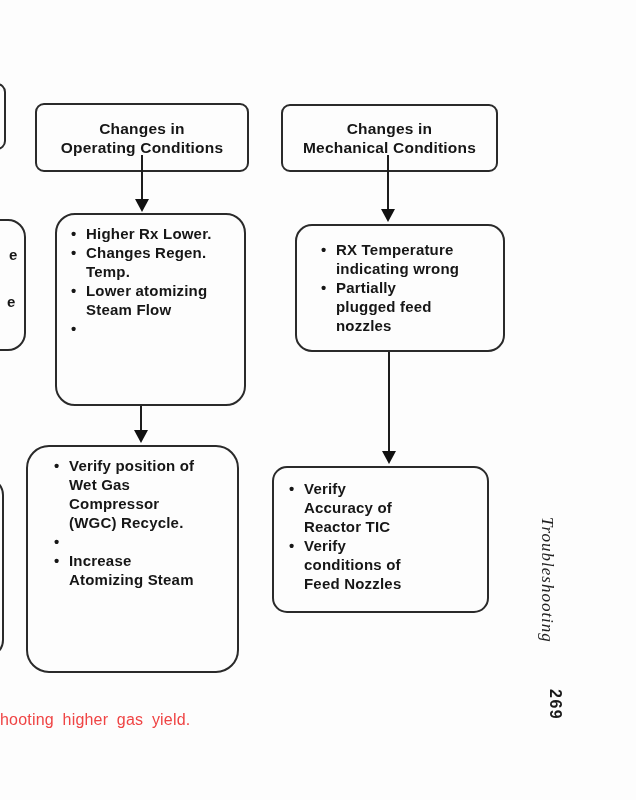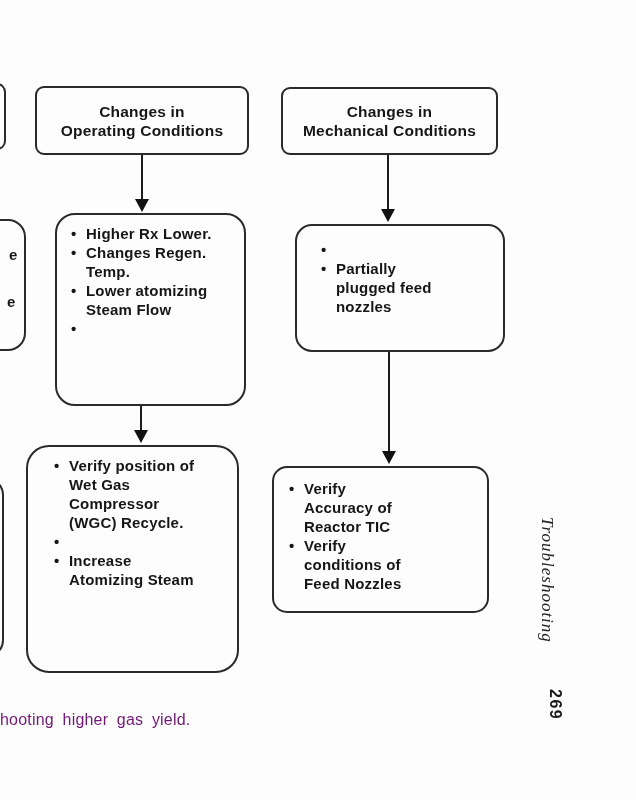--- a/index.html
+++ b/index.html
@@ -10,40 +10,40 @@
     filter:blur(0.2px);
   }
   
   .fbox{
     position:absolute;box-sizing:border-box;
     border:2px solid #2a2a2a;background:#fdfdfd;
   }
   .hdr{
     border-radius:9px;display:flex;align-items:center;justify-content:center;
     text-align:center;font-weight:bold;font-size:15.5px;line-height:19px;
-    white-space:pre-line;letter-spacing:.2px;
+    white-space:pre-line;letter-spacing:.2px;margin-top:17px;
   }
   .blist{border-radius:20px;padding-top:9px;}
   .item{display:flex;font-weight:bold;font-size:15px;line-height:19px;letter-spacing:.2px;}
   .item .b{flex:none;width:15px;text-align:left;}
   .item .t{white-space:pre-line;}
   
   .arrow{position:absolute;width:14px;}
   .arrow .shaft{position:absolute;left:6px;top:0;width:2px;background:#1d1d1d;display:block;}
   .arrow .head{
     position:absolute;left:0;bottom:0;width:0;height:0;display:block;
     border-left:7px solid transparent;border-right:7px solid transparent;
     border-top:13px solid #111;
   }
   
   .clip{background:transparent;}
   .frag{position:absolute;font-weight:bold;font-size:15px;line-height:19px;}
   
   .caption{position:absolute;left:0;top:709px;font-size:16px;line-height:22px;
-    color:#701a75;word-spacing:4px;letter-spacing:.2px;white-space:nowrap;}
+    color:#ef4444;word-spacing:4px;letter-spacing:.2px;white-space:nowrap;}
   .vtext{position:absolute;transform-origin:0 0;transform:rotate(90deg);white-space:nowrap;}
   .running-head{left:557px;top:517px;font-family:"Liberation Serif",serif;
     font-style:italic;font-size:17px;letter-spacing:1px;color:#222;}
   .pagenum{left:564px;top:689px;font-weight:bold;font-size:16px;letter-spacing:1.5px;color:#1a1a1a;}
 </style>
 </head>
 <body>
 
 <div class="page">
 
@@ -90,20 +90,22 @@
 Steam Flow</span>
     </div>
     <div class="item">
       <span class="b">•</span>
     </div>
   </div>
 
   <div class="fbox blist" style="left:295px;top:224px;width:210px;height:128px;border-radius:17px;padding-top:14px;padding-left:24px;padding-right:6px;">
     <div class="item">
       <span class="b">•</span>
+      <span class="t">RX Temperature
+indicating wrong</span>
     </div>
     <div class="item">
       <span class="b">•</span>
       <span class="t">Partially
 plugged feed
 nozzles</span>
     </div>
   </div>
 
   <div class="arrow" style="left:134px;top:406px;height:37px;">

